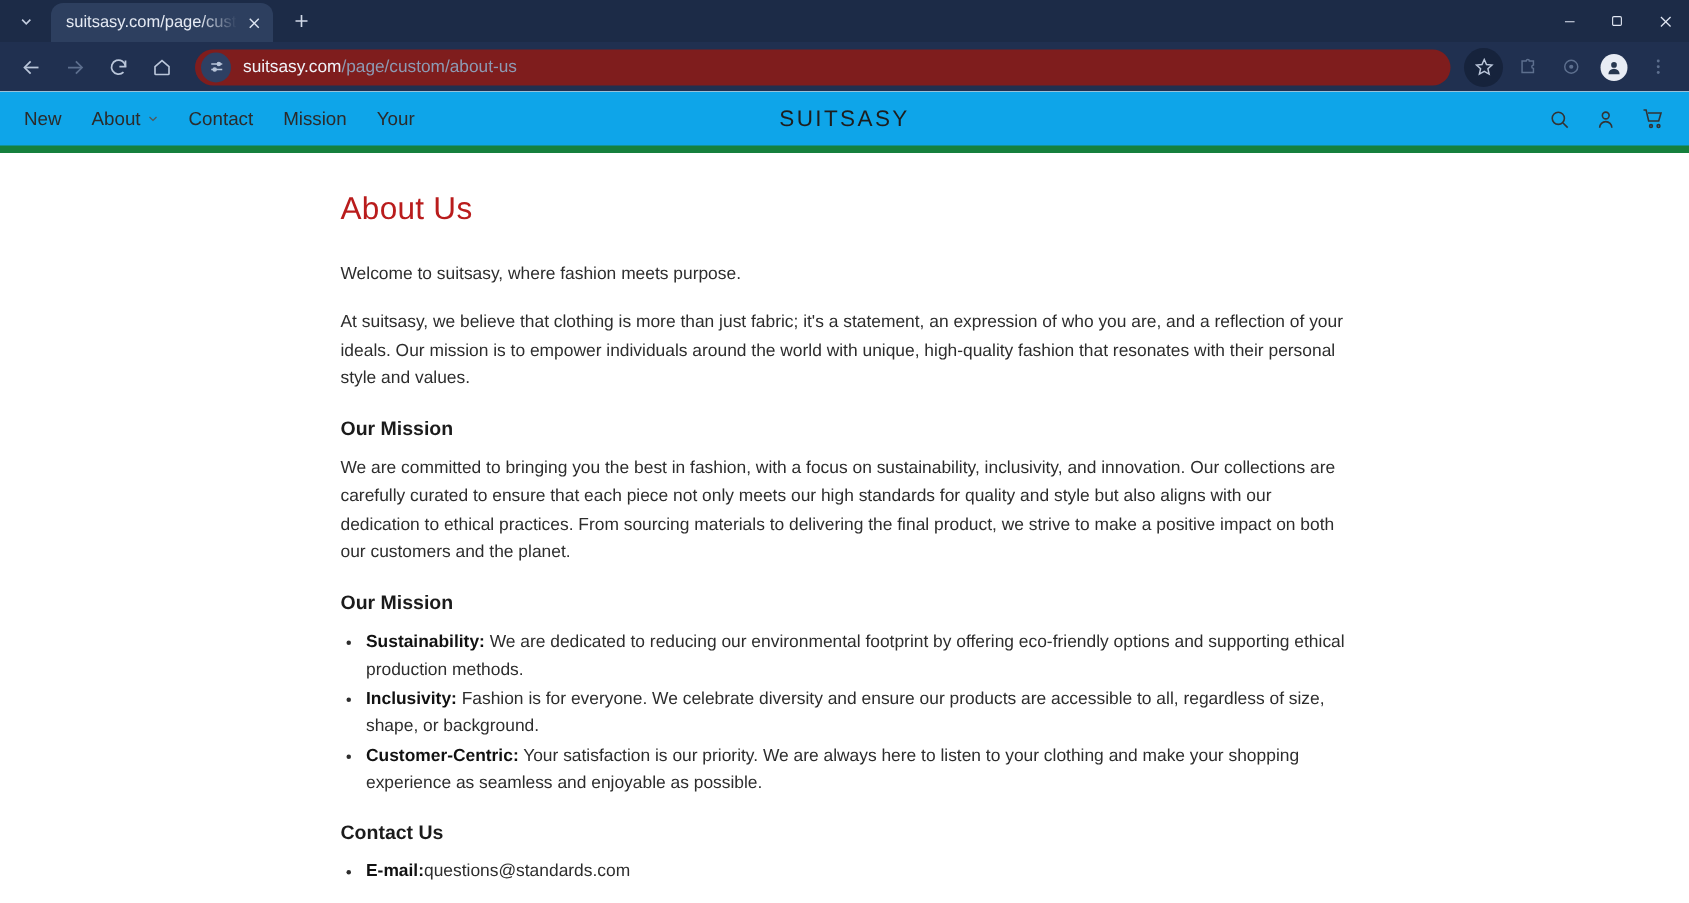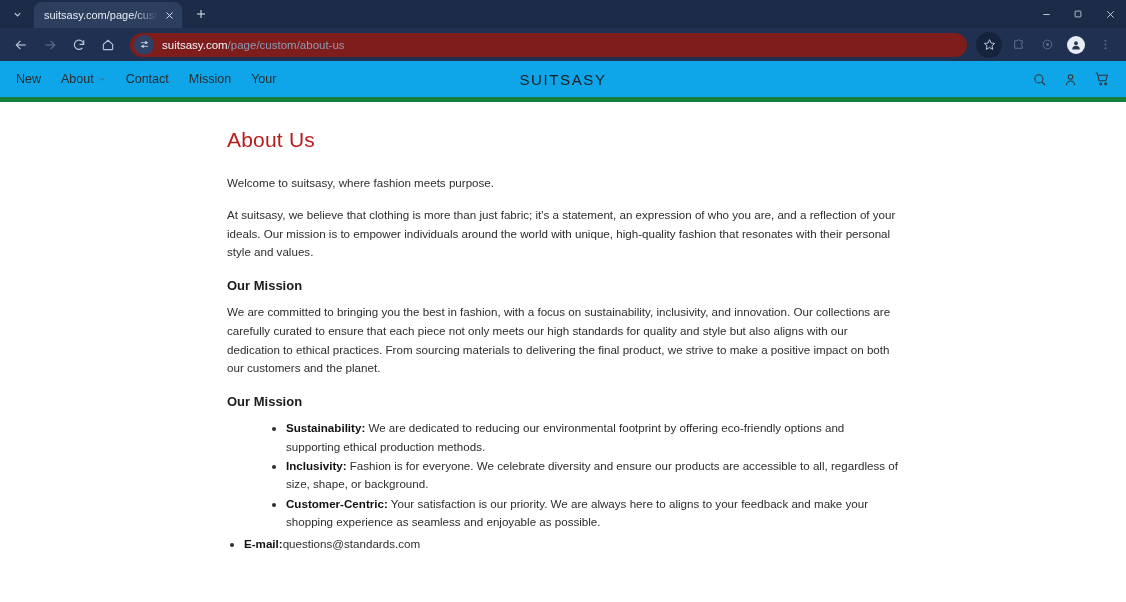--- a/index.html
+++ b/index.html
@@ -69,21 +69,21 @@
   }
   .hdr-icons { margin-left: auto; display: flex; align-items: center; gap: 16px; z-index: 2; }
   .hdr-icons svg { display: block; }
 
   .content { padding: 26px 0 0; }
   .wrap { width: 672px; margin: 0 auto; }
   h1.title { font-size: 21px; font-weight: 400; color: #b91c1c; text-align: left; margin-bottom: 22px; letter-spacing: .2px; }
   p.body { font-size: 11.6px; line-height: 1.62; color: #2d2d2d; margin-bottom: 13px; }
   h2.sub { font-size: 13px; font-weight: 700; color: #1b1b1b; margin: 16px 0 10px; }
   ul.ideals { list-style: disc; padding-left: 17px; margin-bottom: 4px; }
-  ul.ideals li { font-size: 11.6px; line-height: 1.58; color: #2d2d2d; margin-bottom: 1px; margin-left: 42px; }
+  ul.ideals li { font-size: 11.6px; line-height: 1.58; color: #2d2d2d; margin-bottom: 1px; }
   ul.ideals li b { font-weight: 700; color: #111; }
   .contact-list { list-style: disc; padding-left: 17px; }
   .contact-list li { font-size: 11.6px; line-height: 1.6; color: #2d2d2d; }
   .contact-list li b { font-weight: 700; color: #111; }
 </style>
 </head>
 <body>
 
 <div class="browser">
 
@@ -253,23 +253,24 @@
         <p class="body">Welcome to suitsasy, where fashion meets purpose.</p>
         <p class="body">At suitsasy, we believe that clothing is more than just fabric; it's a statement, an expression of who you are, and a reflection of your ideals. Our mission is to empower individuals around the world with unique, high-quality fashion that resonates with their personal style and values.</p>
 
         <h2 class="sub">Our Mission</h2>
         <p class="body">We are committed to bringing you the best in fashion, with a focus on sustainability, inclusivity, and innovation. Our collections are carefully curated to ensure that each piece not only meets our high standards for quality and style but also aligns with our dedication to ethical practices. From sourcing materials to delivering the final product, we strive to make a positive impact on both our customers and the planet.</p>
 
         <h2 class="sub">Our Mission</h2>
         <ul class="ideals">
           <li><b>Sustainability:</b><span> We are dedicated to reducing our environmental footprint by offering eco-friendly options and supporting ethical production methods.</span></li>
           <li><b>Inclusivity:</b><span> Fashion is for everyone. We celebrate diversity and ensure our products are accessible to all, regardless of size, shape, or background.</span></li>
-          <li><b>Customer-Centric:</b><span> Your satisfaction is our priority. We are always here to aligns to your feedback and make your shopping experience as seamless and enjoyable as possible.</span></li>
+          <li><b>Customer-Centric:</b><span> Your satisfaction is our priority. We are always here to listen to your clothing and make your shopping experience as seamless and enjoyable as possible.</span></li>
         </ul>
 
+        <h2 class="sub">Contact Us</h2>
         <ul class="contact-list">
           <li><b>E-mail:</b><span>questions@standards.com</span></li>
         </ul>
       </div>
     </div>
 
   </div>
 </div>
 
 </body></html>

